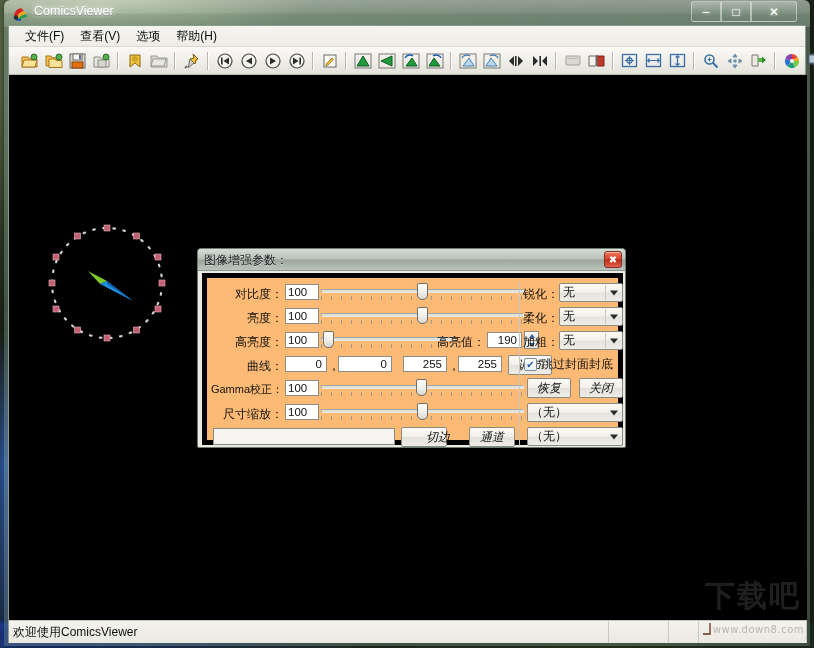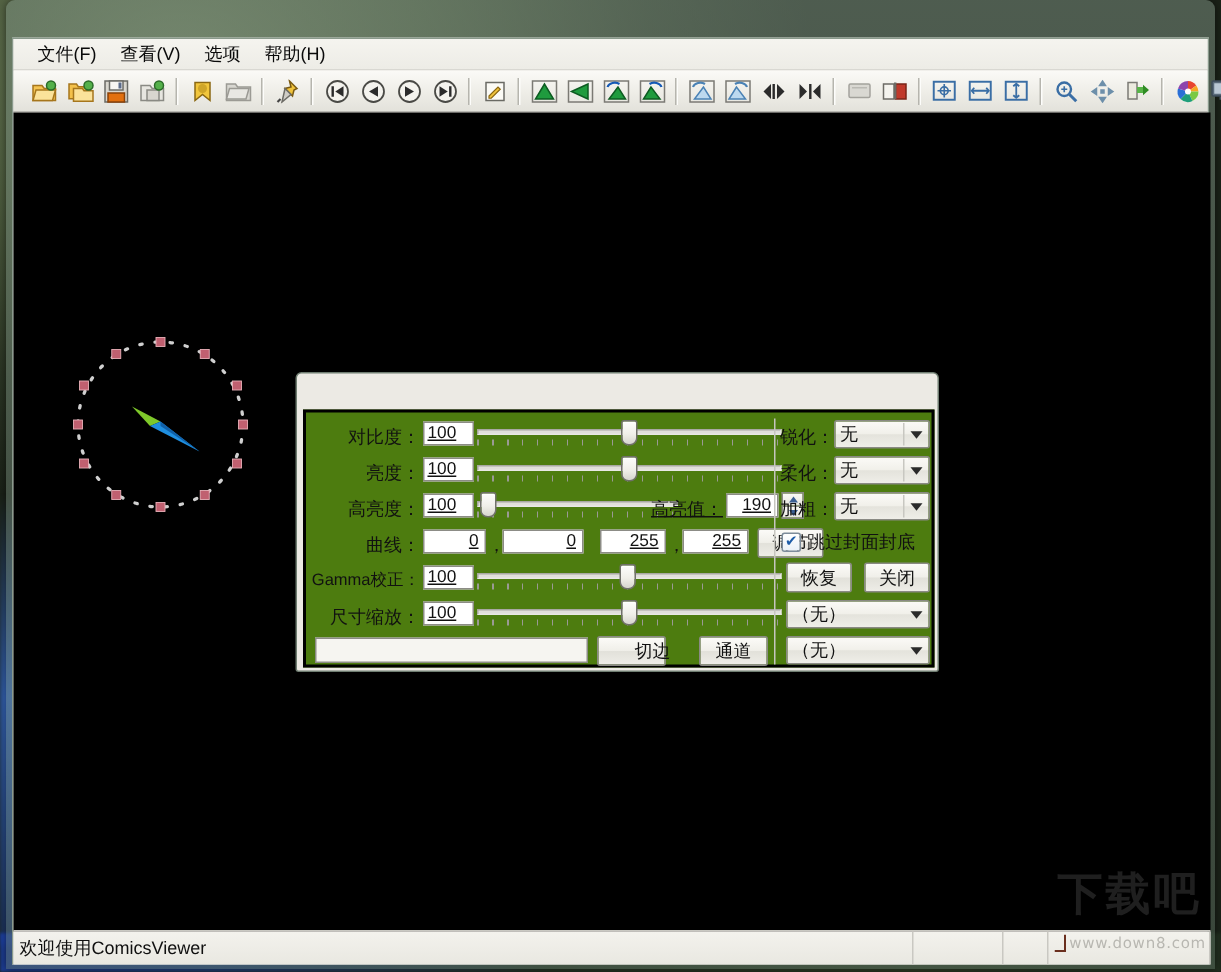--- a/index.html
+++ b/index.html
@@ -182,39 +182,38 @@
   #dlg-close {
     position: absolute; right: 3px; top: 2px; width: 18px; height: 17px;
     border: 1px solid #7e2f26; border-radius: 3px;
     background: linear-gradient(to bottom, #f07a5a 0%, #d8452b 45%, #b8301b 55%, #e4604a 100%);
     display: flex; align-items: center; justify-content: center;
     color: #ffffff; font-size: 10px; font-weight: bold; cursor: pointer;
     box-shadow: inset 0 1px 0 rgba(255,255,255,.45);
   }
   #dlg-body {
     position: absolute; left: 4px; top: 24px; width: 421px; height: 172px;
-    border: 2px solid #000000;
-    background: #4d7c0f;
+    border: 5px solid #000000;
+    background: #fdba74;
   }
 
   .dlg-label {
     position: absolute; font-size: 12px; color: #111; text-align: right;
     white-space: nowrap;
   }
   .dlg-label.small { font-size: 11px; }
 
   .num-box {
     position: absolute; height: 16px;
     border: 1px solid #8c8c86;
     background: #ffffff;
     font-size: 11.5px; color: #111;
     display: flex; align-items: center;
     padding: 0 2px;
     font-family: "Liberation Sans", sans-serif;
-    text-decoration: underline;
   }
   .num-box.right { justify-content: flex-end; padding-right: 4px; }
 
   
   .slider { position: absolute; height: 20px; }
   .slider .track {
     position: absolute; left: 0; top: 7px; width: 100%; height: 4px;
     border: 1px solid #a8a8a2; border-right-color: #e8e8e4; border-bottom-color: #e8e8e4;
     background: #e0dfda;
   }
@@ -230,21 +229,21 @@
     border-radius: 2px 2px 5px 5px;
     box-shadow: inset 0 1px 0 #fff;
   }
 
   .btn {
     position: absolute; height: 20px;
     border: 1px solid #8a8a84; border-radius: 2px;
     background: linear-gradient(to bottom, #fcfbf8 0%, #f0efe9 48%, #e2e1da 52%, #eeede7 100%);
     font-size: 12px; color: #111;
     display: flex; align-items: center; justify-content: center;
-    cursor: pointer; white-space: nowrap;
+    cursor: pointer; white-space: nowrap; font-style: italic;
   }
 
   .combo {
     position: absolute; height: 19px;
     border: 1px solid #8a8a84; border-radius: 2px;
     background: linear-gradient(to bottom, #fbfaf7 0%, #f1f0ea 48%, #e4e3dc 52%, #efeee8 100%);
     font-size: 12px; color: #111;
     display: flex; align-items: center;
     padding-left: 3px; cursor: pointer; white-space: nowrap;
   }
@@ -296,20 +295,34 @@
 </head>
 <body>
 
 <div id="desktop">
   <div id="desktop-glow-left"></div>
   <div id="desktop-glow-bottom"></div>
 </div>
 
 <div id="app-window">
 
+  <div id="titlebar">
+    <div id="titlebar-glass"></div>
+    <svg id="app-icon" viewBox="0 0 17 17">
+      <path d="M2 11 Q3 4 9 3 L12 6 Q7 7 5 12 Z" fill="#d81f26"></path>
+      <path d="M5 12 Q7 7 12 6 L14 9 Q9 10 7 13 Z" fill="#f2a81d"></path>
+      <path d="M7 13 Q9 10 14 9 L15 12 Q11 12 9 14 Z" fill="#1f9e4b"></path>
+      <path d="M3 13 Q6 13 9 14 L9 16 Q5 16 3 15 Z" fill="#1559b5"></path>
+      <circle cx="4" cy="12.5" r="2.2" fill="#2c2c2c"></circle>
+    </svg>
+    <div id="title-text">ComicsViewer</div>
+    <div class="winbtn" id="btn-min">–</div>
+    <div class="winbtn" id="btn-max">□</div>
+    <div class="winbtn" id="btn-close">✕</div>
+  </div>
 
   <div id="client">
 
     <div id="menubar">
       <div class="menu-item">文件(F)</div>
       <div class="menu-item">查看(V)</div>
       <div class="menu-item">选项</div>
       <div class="menu-item">帮助(H)</div>
     </div>
 
@@ -587,20 +600,24 @@
       <div class="status-pane" id="status-p2"></div>
       <div class="status-pane" id="status-p3">
         <svg id="status-grip" viewBox="0 0 12 14">
           <path d="M0 11h7V0" fill="none" stroke="#6a2f1e" stroke-width="1.3"></path>
         </svg>
         <span id="status-watermark">www.down8.com</span>
       </div>
     </div>
 
     <div id="dialog">
+      <div id="dlg-titlebar">
+        <div id="dlg-title">图像增强参数：</div>
+        <div id="dlg-close">✖</div>
+      </div>
 
       <div id="dlg-body">
 
         <div class="dlg-label" style="left:6px;top:8px;width:70px;">对比度：</div>
         <div class="num-box" style="left:78px;top:6px;width:34px;">100</div>
         <div class="slider" style="left:114px;top:4px;width:203px;">
           <div class="track"></div>
           <div class="ticks"></div>
           <div class="thumb" style="left:96px;"></div>
         </div>
@@ -613,21 +630,21 @@
           <div class="thumb" style="left:96px;"></div>
         </div>
 
         <div class="dlg-label" style="left:6px;top:56px;width:70px;">高亮度：</div>
         <div class="num-box" style="left:78px;top:54px;width:34px;">100</div>
         <div class="slider" style="left:114px;top:52px;width:134px;">
           <div class="track"></div>
           <div class="ticks"></div>
           <div class="thumb" style="left:2px;"></div>
         </div>
-        <div class="dlg-label" style="left:218px;top:56px;width:60px;text-decoration:underline;">高亮值：</div>
+        <div class="dlg-label" style="left:218px;top:56px;width:60px;">高亮值：</div>
         <div class="num-box right" style="left:280px;top:54px;width:35px;">190</div>
         <div class="spinner" style="left:317px;top:53px;">
           <div>
               <span class="sp-up"></span>
             </div>
           <div>
               <span class="sp-dn"></span>
             </div>
         </div>
 

